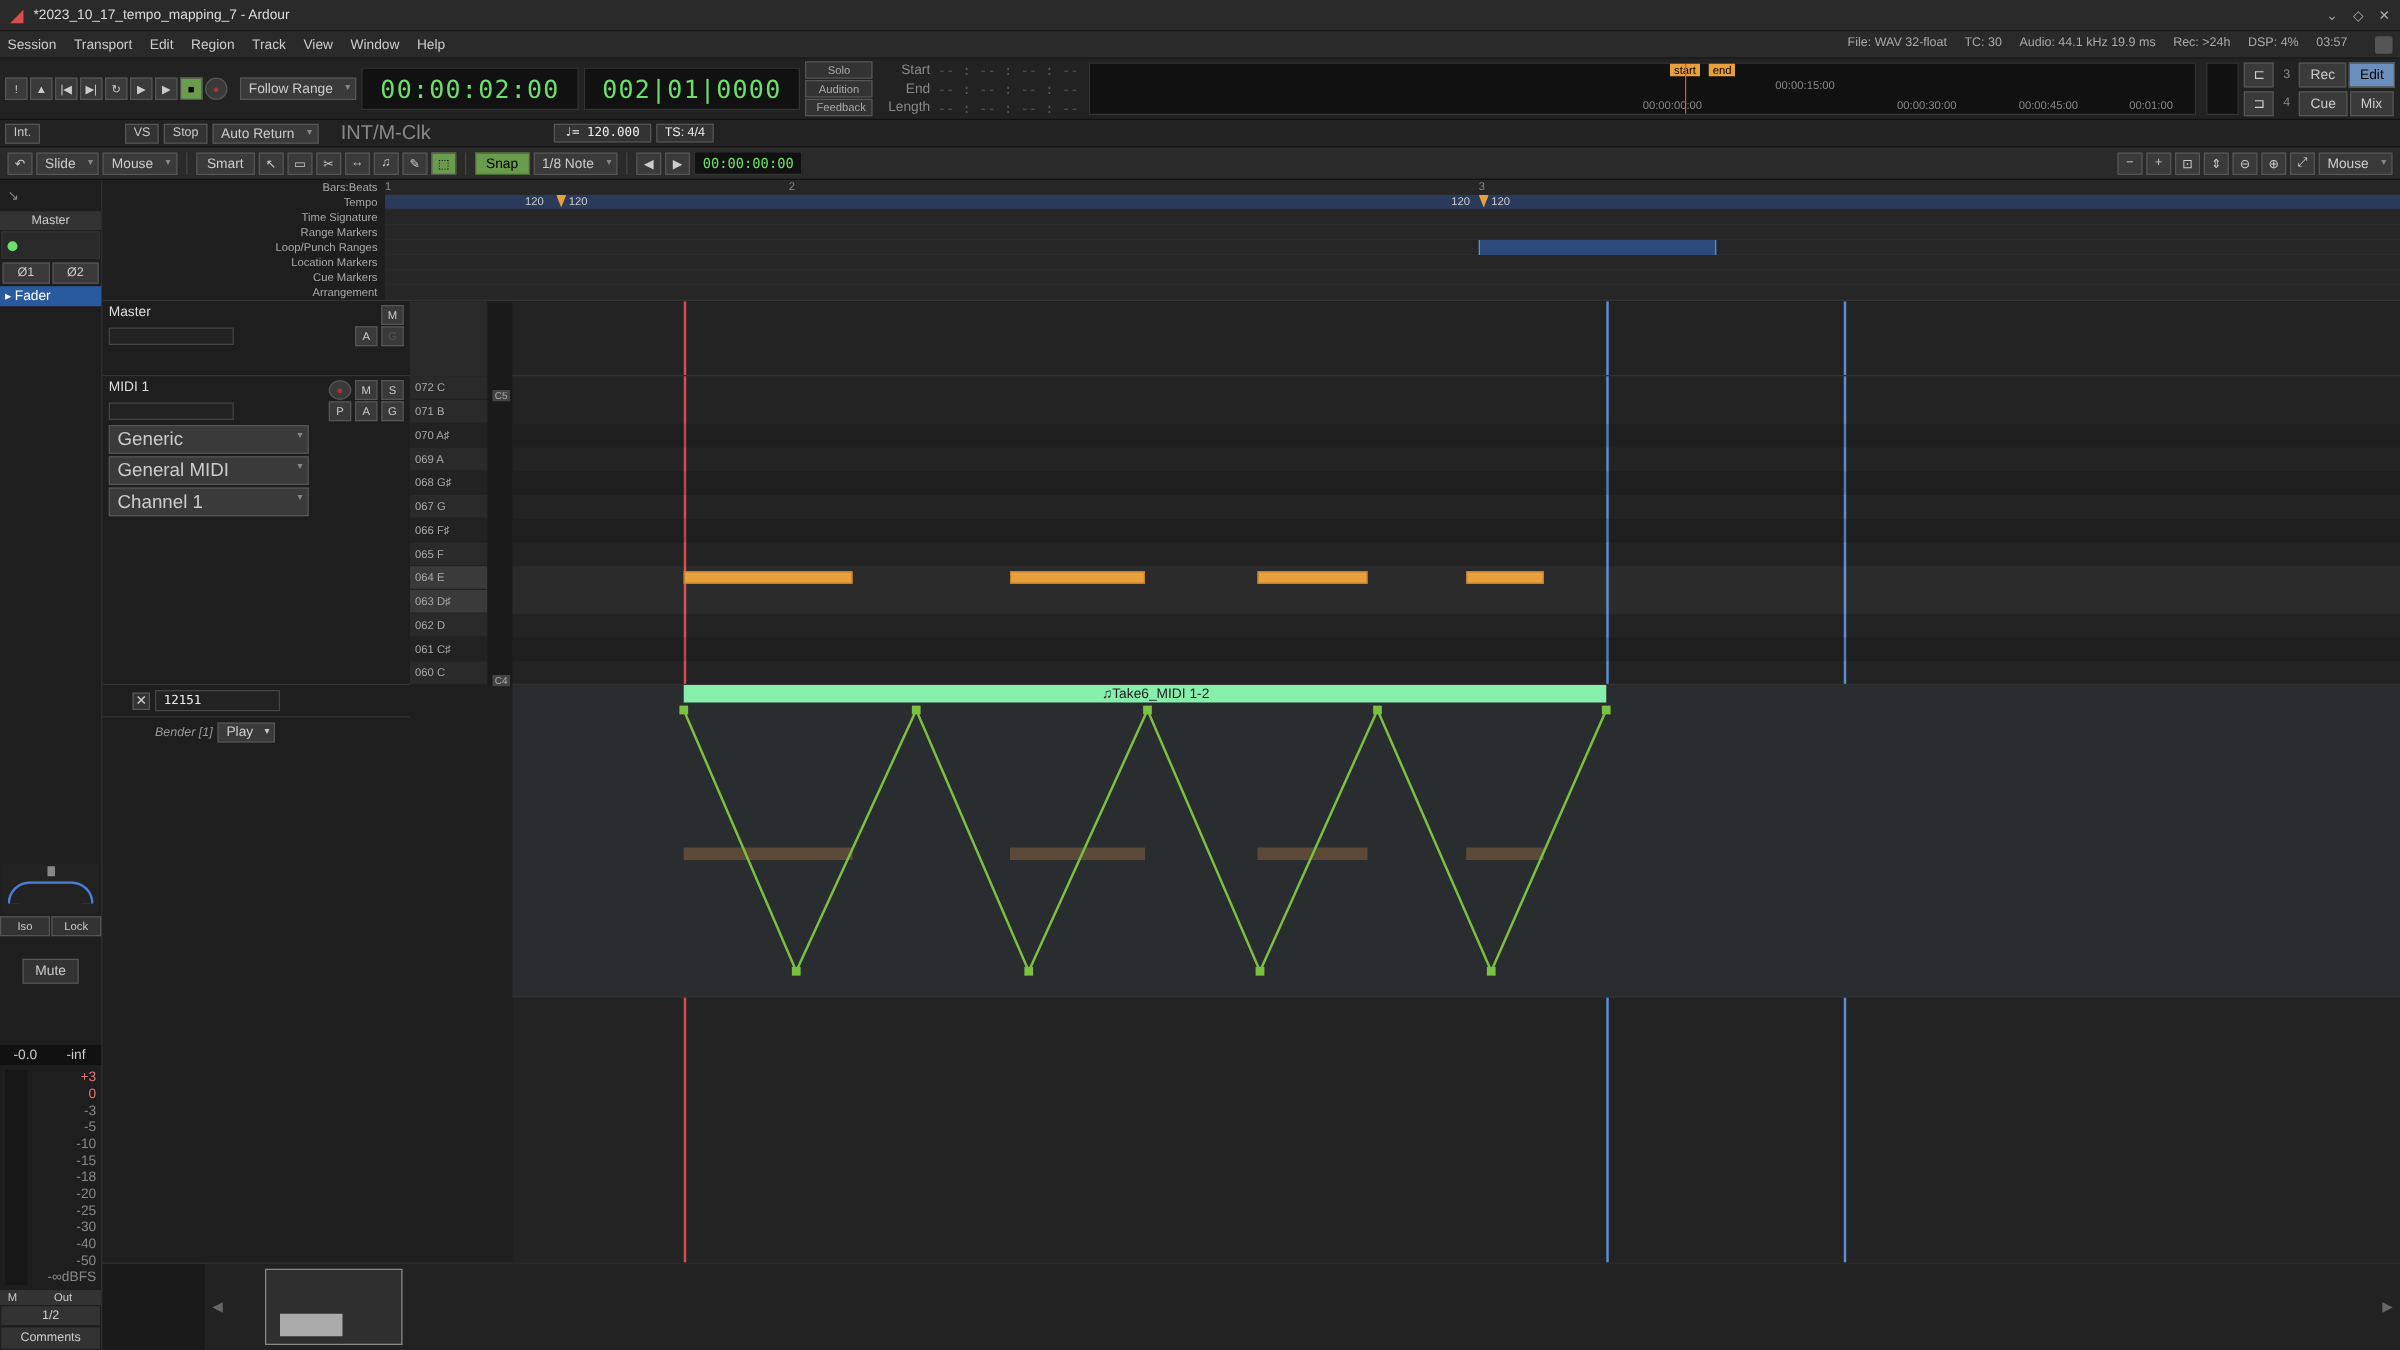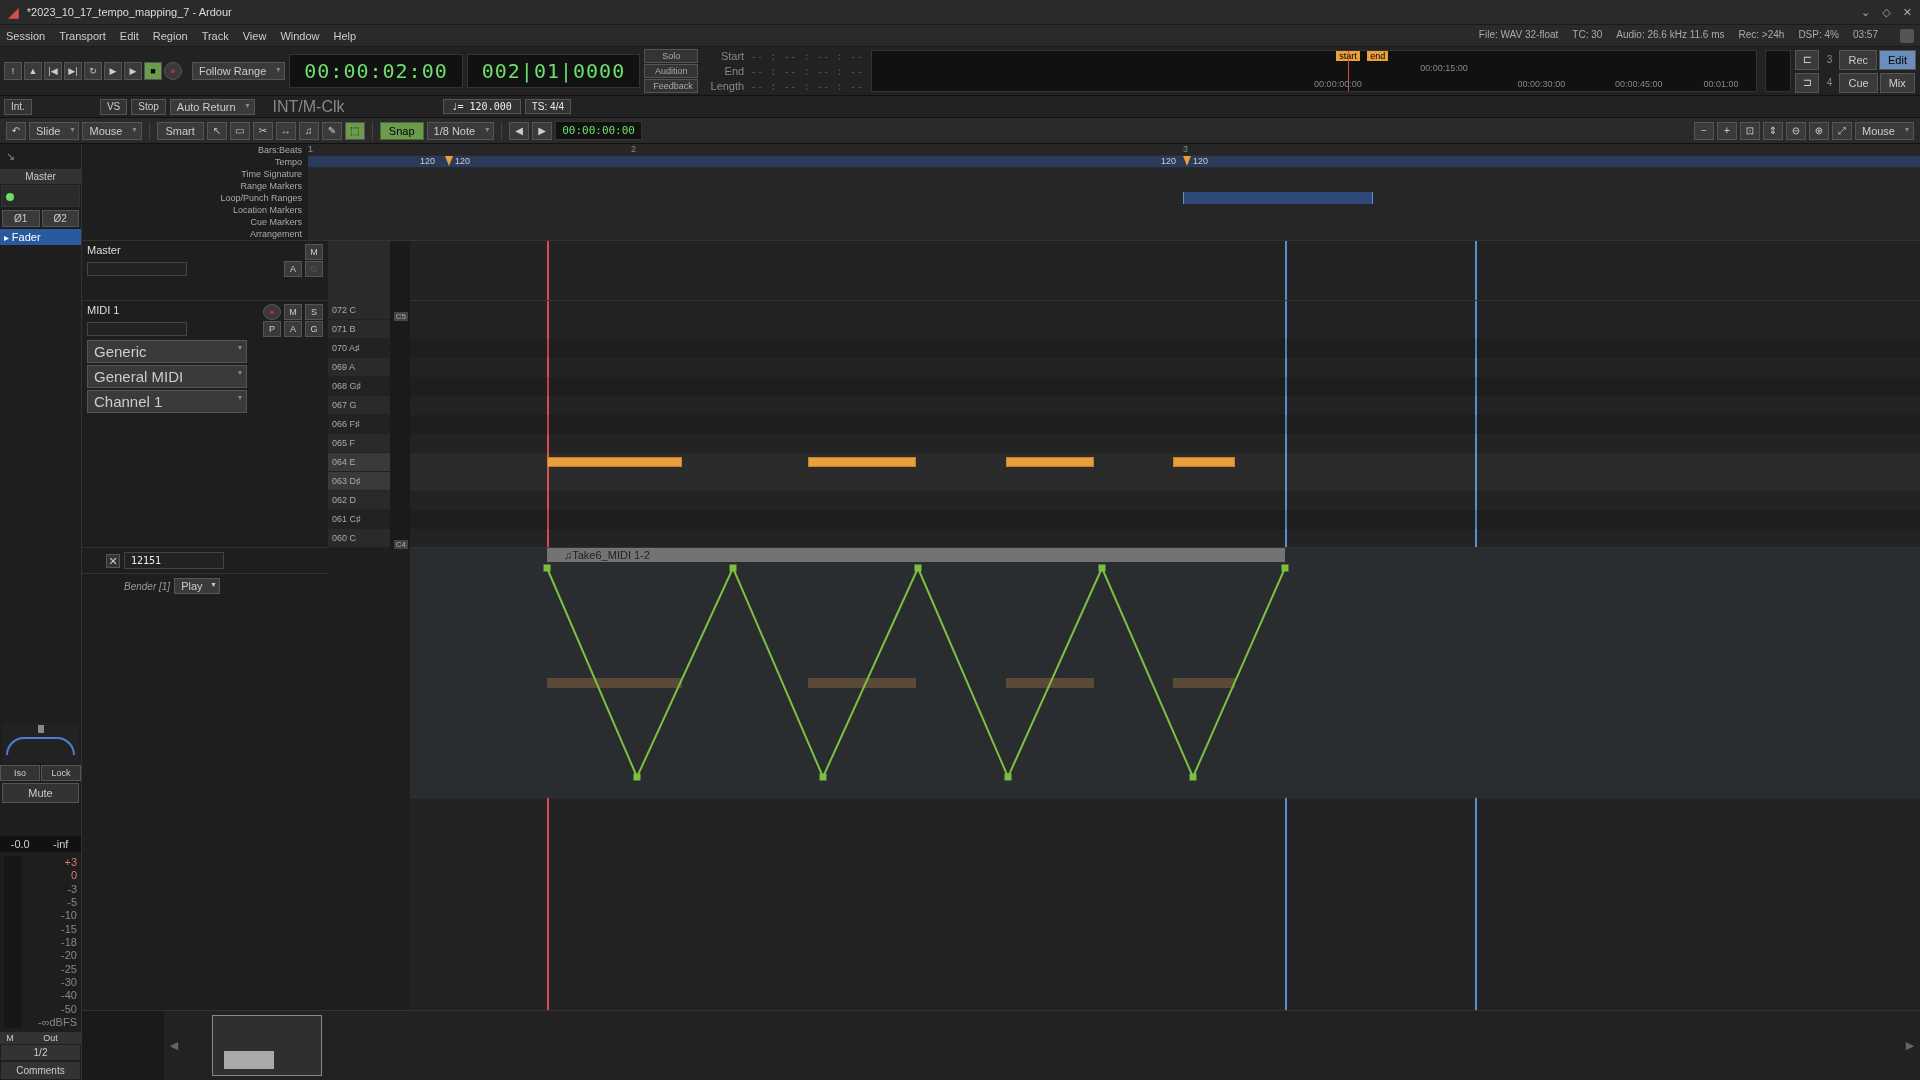--- a/index.html
+++ b/index.html
@@ -72,21 +72,21 @@
 .mixer-strip .dot { width: 8px; height: 8px; background: #6be06b; border-radius: 50%; position: absolute; left: 4px; top: 7px; }
 .mixer-strip .obtns { display: flex; gap: 2px; padding: 2px; }
 .mixer-strip .obtn { flex: 1; background: #3a3a3a; border: 1px solid #555; text-align: center; padding: 2px; font-size: 10px; cursor: pointer; }
 .mixer-strip .fader-lbl { background: #2a5a9e; color: #fff; padding: 2px 4px; font-size: 10px; }
 .mixer-strip .spacer { flex: 1; }
 .mixer-strip .panner { height: 40px; background: #222; margin: 2px; position: relative; }
 .mixer-strip .panner .pan-handle { position: absolute; left: 50%; top: 2px; width: 6px; height: 8px; background: #888; transform: translateX(-50%); }
 .mixer-strip .panner .pan-arc { position: absolute; left: 4px; right: 4px; top: 14px; height: 18px; border: 2px solid #4a7fd4; border-bottom: none; border-radius: 40px 40px 0 0; }
 .mixer-strip .iso-lock { display: flex; gap: 1px; }
 .mixer-strip .iso-lock .half { flex: 1; background: #333; text-align: center; font-size: 9px; padding: 2px; border: 1px solid #555; }
-.mixer-strip .mutebtn { background: #333; border: 1px solid #555; text-align: center; padding: 3px; margin: 2px; cursor: pointer; }
+.mixer-strip .mutebtn { background: #333; border: 1px solid #555; text-align: center; padding: 3px; margin: 18px; cursor: pointer; }
 .mixer-strip .values { display: flex; font-size: 9px; margin-top: 31px; }
 .mixer-strip .values span { flex: 1; text-align: center; background: #111; padding: 2px; }
 .mixer-strip .fader-area { height: 180px; display: flex; padding: 4px; gap: 4px; }
 .mixer-strip .fader-slot { width: 18px; background: #171717; position: relative; }
 .mixer-strip .ticks { flex: 1; display: flex; flex-direction: column; justify-content: space-between; font-size: 8px; color: #888; text-align: right; }
 .mixer-strip .ticks .hot { color: #d77; }
 .mixer-strip .mlabel { background: #333; text-align: center; font-size: 9px; padding: 1px; }
 .mixer-strip .page { background: #333; text-align: center; font-size: 10px; padding: 2px; margin: 1px; }
 .mixer-strip .comments { background: #333; text-align: center; font-size: 10px; padding: 3px; margin: 1px; cursor: pointer; }
 
@@ -130,21 +130,21 @@
 .piano-meter-col { width: 20px; background: #1a1a1a; }
 
 .canvas-area { flex: 1; position: relative; background: #232323; }
 .master-track-canvas { height: 60px; border-bottom: 1px solid #333; position: relative; }
 .midi-track-canvas { height: 247px; border-bottom: 1px solid #333; position: relative; }
 .midi-track-canvas .note-row { position: absolute; left: 0; right: 0; height: 19px; }
 .midi-track-canvas .note-row.black { background: rgba(0,0,0,0.12); }
 .midi-track-canvas .note-row.hl { background: rgba(255,255,255,0.04); }
 .midi-track-canvas .note { position: absolute; height: 10px; background: #e8a03c; border: 1px solid #c8802c; }
 .automation-canvas { height: 250px; border-bottom: 1px solid #333; position: relative; background: #2a2d30; }
-.automation-canvas .region-header { position: absolute; top: 0; height: 14px; background: #737373; font-size: 9px; color: #222; padding-left: 17px; line-height: 14px; }
+.automation-canvas .region-header { position: absolute; top: 0; height: 14px; background: #86efac; font-size: 9px; color: #222; padding-left: 17px; line-height: 14px; text-align: center; }
 .automation-canvas .ghost-note { position: absolute; height: 10px; background: rgba(180,130,70,0.35); }
 .automation-canvas svg { position: absolute; top: 14px; left: 0; }
 .automation-canvas .pt { width: 7px; height: 7px; background: #7cc040; position: absolute; transform: translate(-50%, -50%); }
 .playhead-line { position: absolute; top: 0; bottom: 0; width: 2px; background: #d94c4c; }
 .loopline { position: absolute; top: 0; bottom: 0; width: 2px; background: #5a8fd4; }
 
 
 .summary { height: 70px; background: #1a1a1a; border-top: 1px solid #333; display: flex; }
 .summary .nav { width: 20px; background: #222; display: flex; align-items: center; justify-content: center; color: #666; cursor: pointer; }
 .summary .overview { flex: 1; position: relative; background: #222; }
@@ -171,21 +171,21 @@
     <span>Edit</span>
     <span>Region</span>
     <span>Track</span>
     <span>View</span>
     <span>Window</span>
     <span>Help</span>
   </div>
   <div class="status">
     <span>File: WAV 32-float</span>
     <span>TC: 30</span>
-    <span>Audio: 26.6 kHz 11.6 ms</span>
+    <span>Audio: 44.1 kHz 19.9 ms</span>
     <span>Rec: &gt;24h</span>
     <span>DSP:   4%</span>
     <span>03:57</span>
     <span class="errbtn"></span>
   </div>
 </div>
 
 <div class="transport">
   <div class="tbtn-group">
     <div class="tbtn">!</div>

